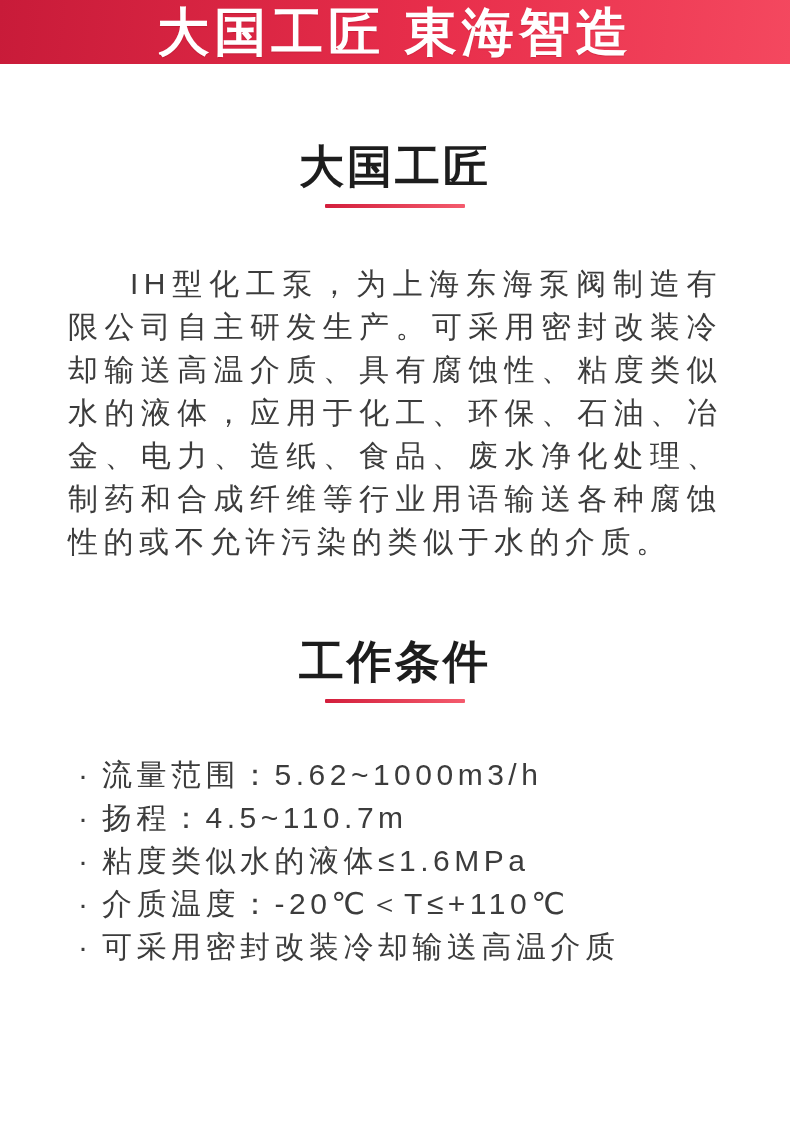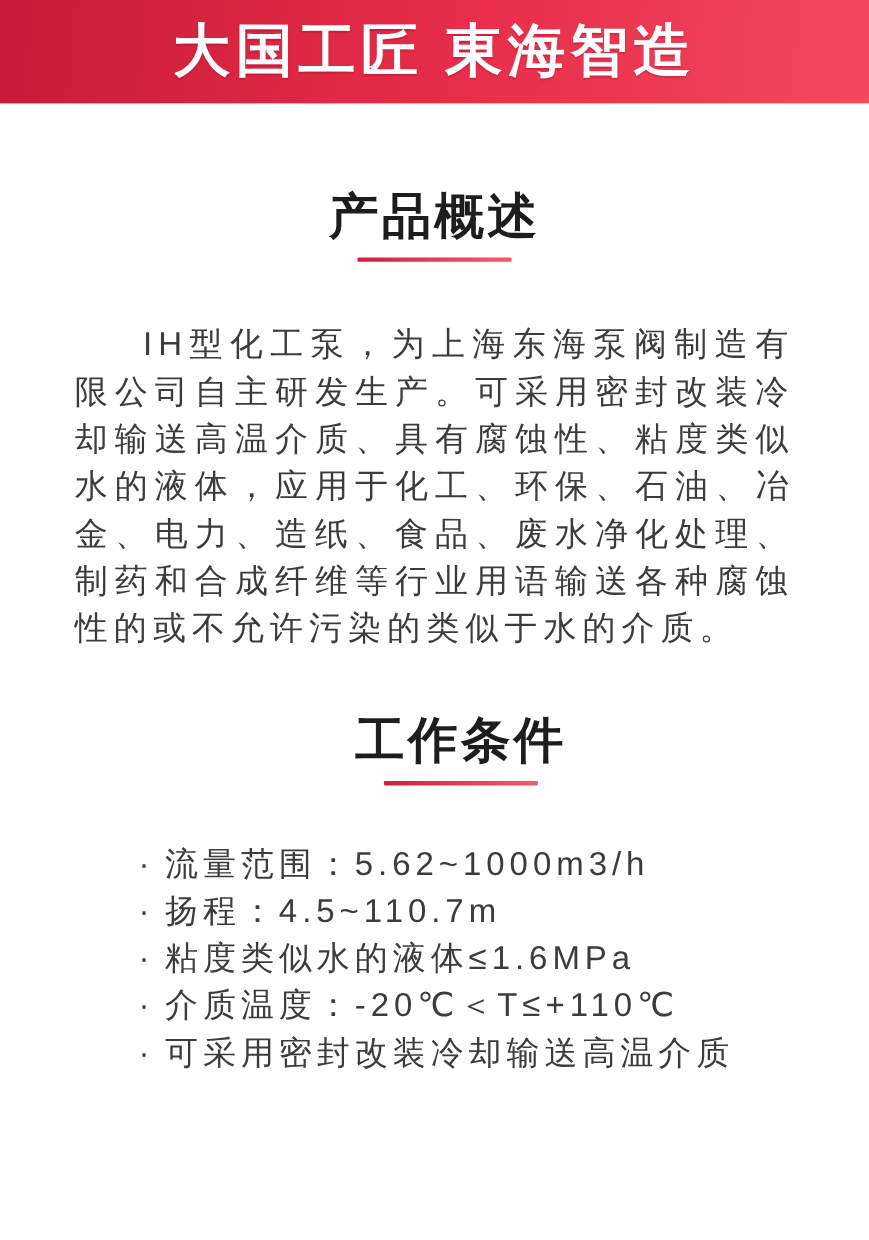--- a/index.html
+++ b/index.html
@@ -11,21 +11,21 @@
     width: 790px;
     min-height: 1127px;
     margin: 0 auto;
     font-family: "Liberation Sans", "DejaVu Sans", sans-serif;
     color: #3c3c3c;
     overflow-x: hidden;
   }
 
   
   .banner {
-    height: 94px;
+    height: 64px;
     width: 100%;
     background: linear-gradient(96deg, #c81b39 0%, #e82e4b 55%, #f4485f 100%);
     display: flex;
     align-items: center;
     justify-content: center;
   }
   .banner-title {
     color: #ffffff;
     font-size: 52px;
     font-weight: 700;
@@ -46,21 +46,21 @@
     letter-spacing: 3px;
   }
   .title-underline {
     width: 140px;
     height: 4px;
     margin: 15px auto 0 auto;
     background: linear-gradient(90deg, #d31e3c 0%, #f45b6d 100%);
     border-radius: 1px;
   }
   .section-overview { margin-top: 80px; }
-  .section-conditions { margin-top: 57px; padding-left: 48px; }
+  .section-conditions { margin-top: 76px; }
 
   
   .overview-body {
     margin: 54px 68px 0 68px;
     font-size: 30px;
     line-height: 43px;
     letter-spacing: 5.5px;
     color: #3c3c3c;
     text-align: justify;
     text-indent: 62px;
@@ -92,21 +92,21 @@
 </head>
 <body>
 
 <div class="page">
 
   <header class="banner">
     <div class="banner-title">大国工匠 東海智造</div>
   </header>
 
   <section class="section-overview">
-    <h2 class="section-title">产品概述</h2>
+    <h2 class="section-title">大国工匠</h2>
     <div class="title-underline"></div>
     <p class="overview-body">IH型化工泵，为上海东海泵阀制造有限公司自主研发生产。可采用密封改装冷却输送高温介质、具有腐蚀性、粘度类似水的液体，应用于化工、环保、石油、冶金、电力、造纸、食品、废水净化处理、制药和合成纤维等行业用语输送各种腐蚀性的或不允许污染的类似于水的介质。</p>
   </section>
 
   <section class="section-conditions">
     <h2 class="section-title">工作条件</h2>
     <div class="title-underline"></div>
 
     <ul class="spec-list">
       <li class="spec-item">

